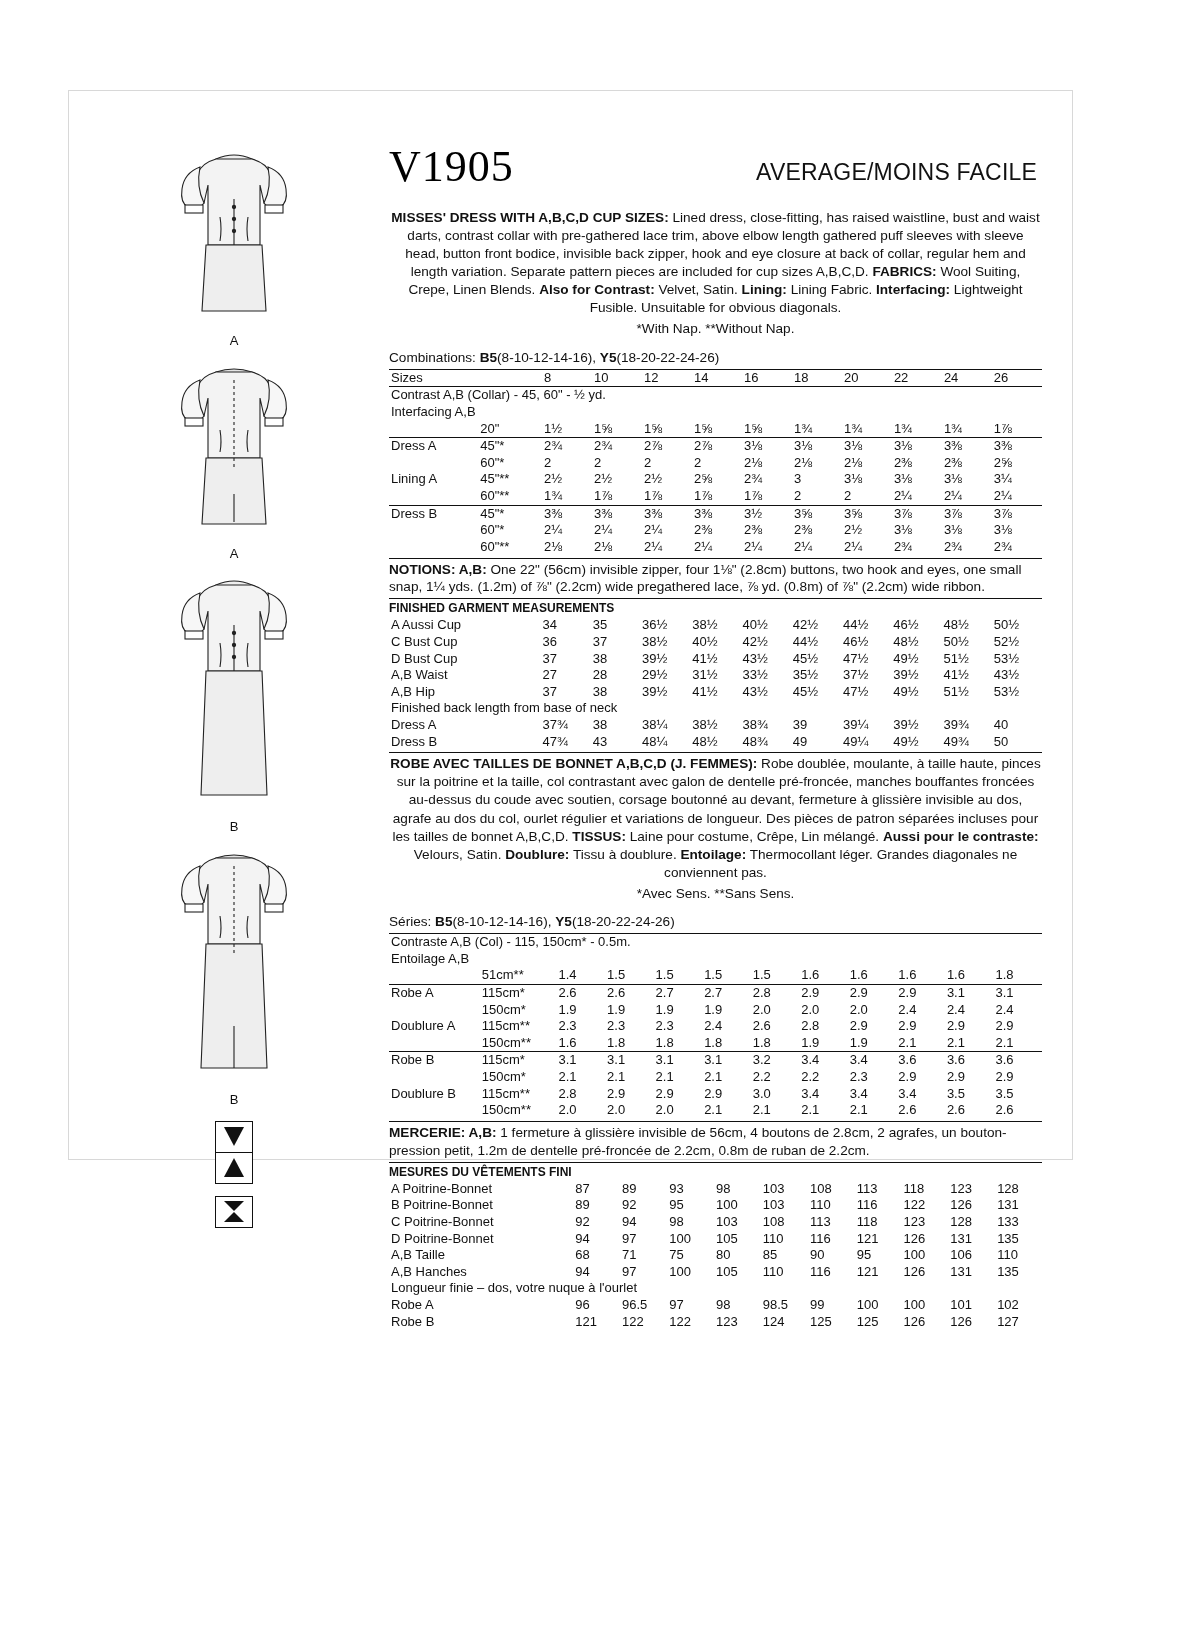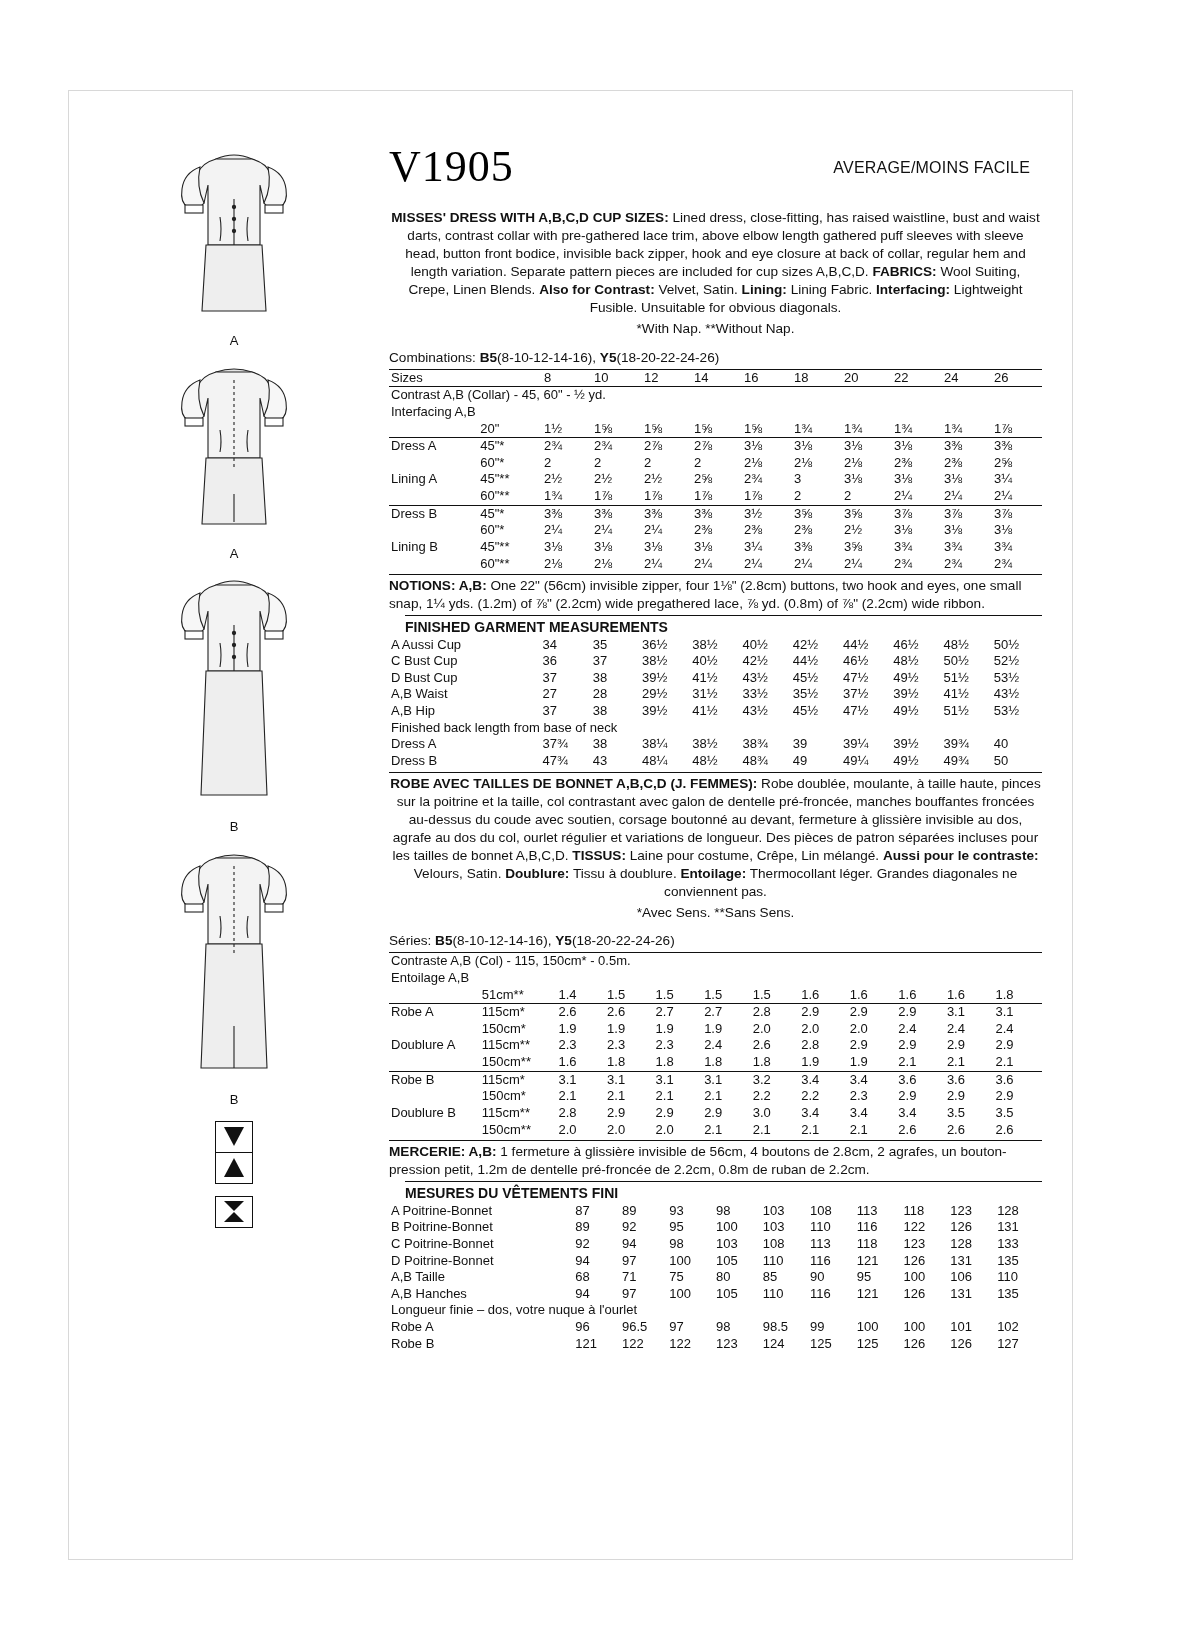--- a/index.html
+++ b/index.html
@@ -13,21 +13,21 @@
     font-family: "Liberation Sans", sans-serif;
     color: #1a1a1a;
     position: relative;
     overflow: hidden;
   }
   .page {
     position: absolute;
     left: 68px;
     top: 90px;
     width: 1005px;
-    height: 1470px;
+    height: 1070px;
     background: #ffffff;
     border: 1px solid #d8d8d8;
     box-sizing: border-box;
   }
   .inner {
     position: absolute;
     left: 30px;
     top: 30px;
     right: 30px;
     bottom: 20px;
@@ -42,23 +42,23 @@
   }
   .pattern-number {
     font-family: "Liberation Serif", serif;
     font-size: 44px;
     letter-spacing: 1px;
     color: #000;
     display: inline-block;
   }
   .difficulty {
     position: absolute;
-    right: 12px;
+    right: 5px;
     top: 18px;
-    font-size: 16px;
+    font-size: 23px;
     color: #111;
     letter-spacing: 0.2px;
   }
   
   .illus-col {
     position: absolute;
     left: 0;
     top: 20px;
     width: 270px;
     bottom: 0;
@@ -112,23 +112,22 @@
     font-weight: normal;
     vertical-align: top;
     white-space: nowrap;
     line-height: 1.28;
   }
   .rule-top td { border-top: 1.4px solid #111; }
   .hdr td { font-weight: bold; margin-left: 18px; }
   .lbl { font-weight: bold; }
   .sec-head {
     font-weight: bold;
-    font-size: 14px;
+    font-size: 12px;
     padding-top: 2px;
-    margin-left: 16px;
   }
   .block-rule {
     border-top: 1.4px solid #111;
     margin-top: 2px;
     padding-top: 2px;
   }
   .notions { font-size: 13.6px; line-height: 1.32; }
   .fgm td { font-size: 13px; line-height: 1.3; padding: 0 2px; }
   .fr { font-size: 13.6px; line-height: 1.33; }
 </style>
@@ -396,34 +395,20 @@
         <td>2¼</td>
         <td>2⅜</td>
         <td>2⅜</td>
         <td>2⅜</td>
         <td>2½</td>
         <td>3⅛</td>
         <td>3⅛</td>
         <td>3⅛</td>
       </tr>
       <tr>
-        <td class="lbl">Lining B</td>
-        <td>45"**</td>
-        <td>3⅛</td>
-        <td>3⅛</td>
-        <td>3⅛</td>
-        <td>3⅛</td>
-        <td>3¼</td>
-        <td>3⅜</td>
-        <td>3⅝</td>
-        <td>3¾</td>
-        <td>3¾</td>
-        <td>3¾</td>
-      </tr>
-      <tr>
         <td></td>
               <td>60"**</td>
         <td>2⅛</td>
         <td>2⅛</td>
         <td>2¼</td>
         <td>2¼</td>
         <td>2¼</td>
         <td>2¼</td>
         <td>2¼</td>
         <td>2¾</td>

